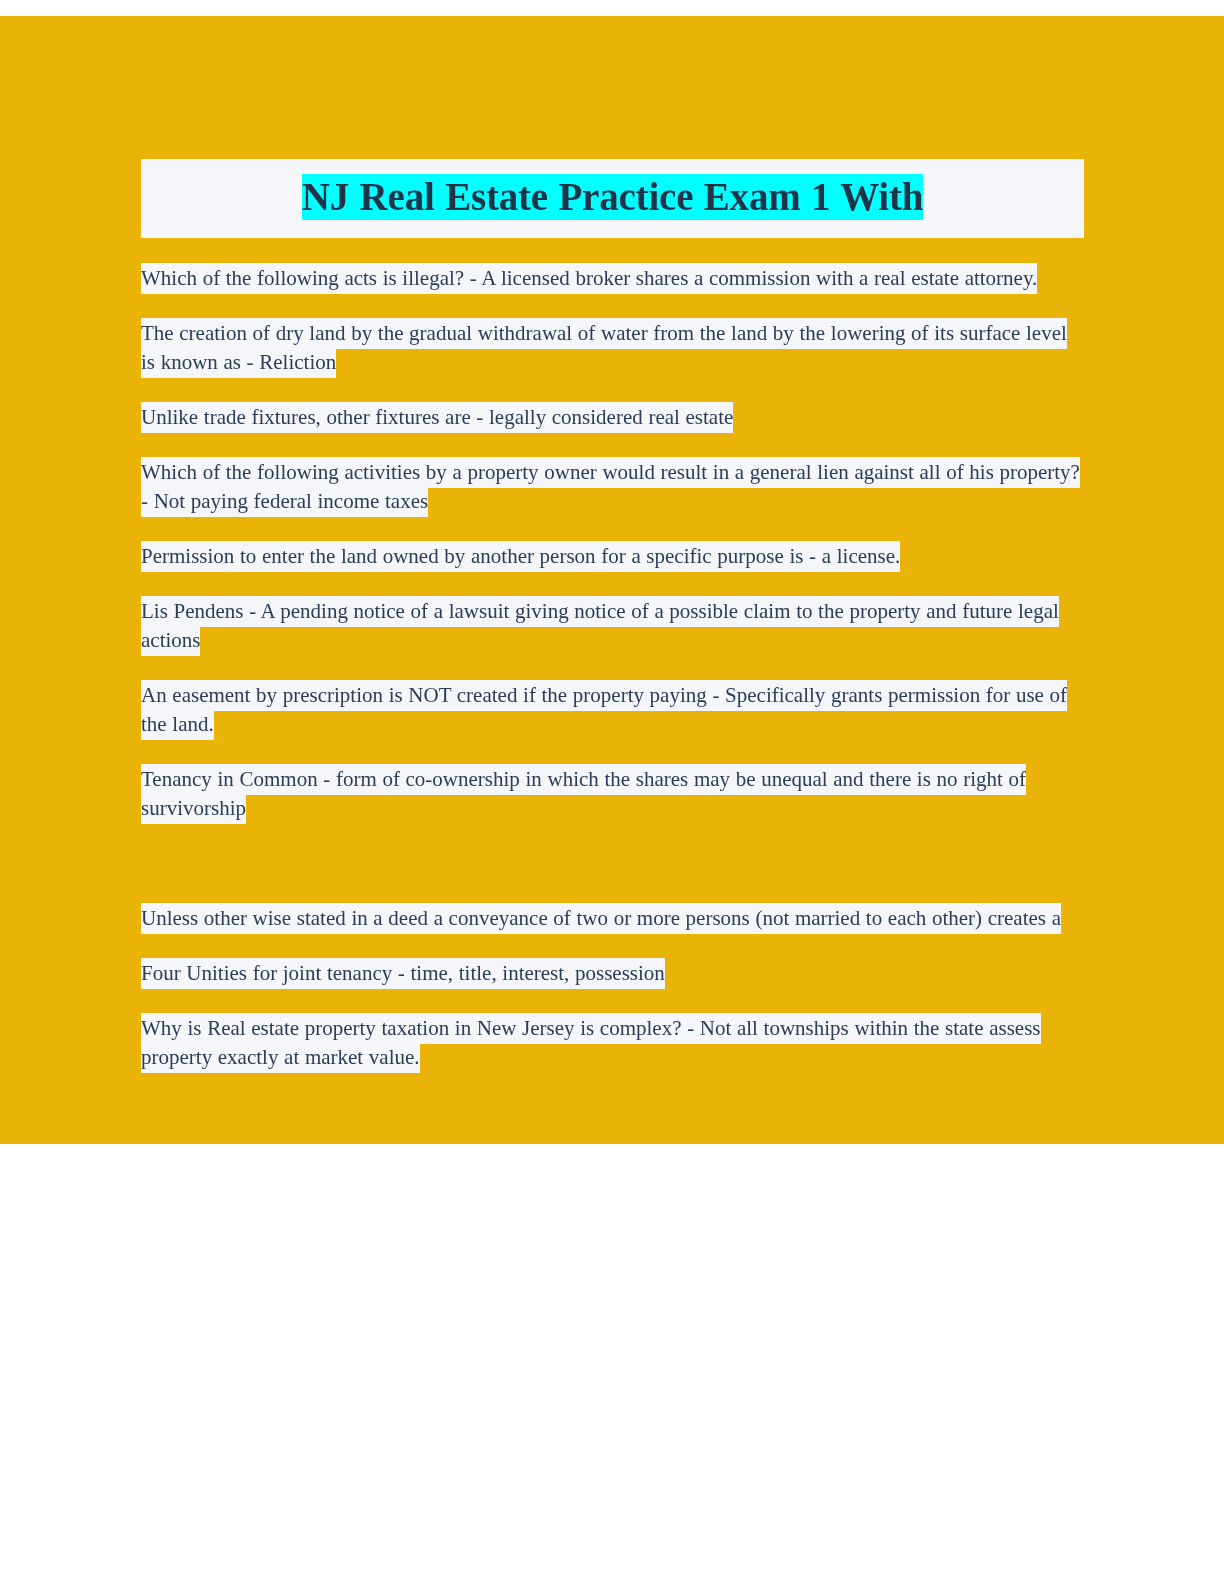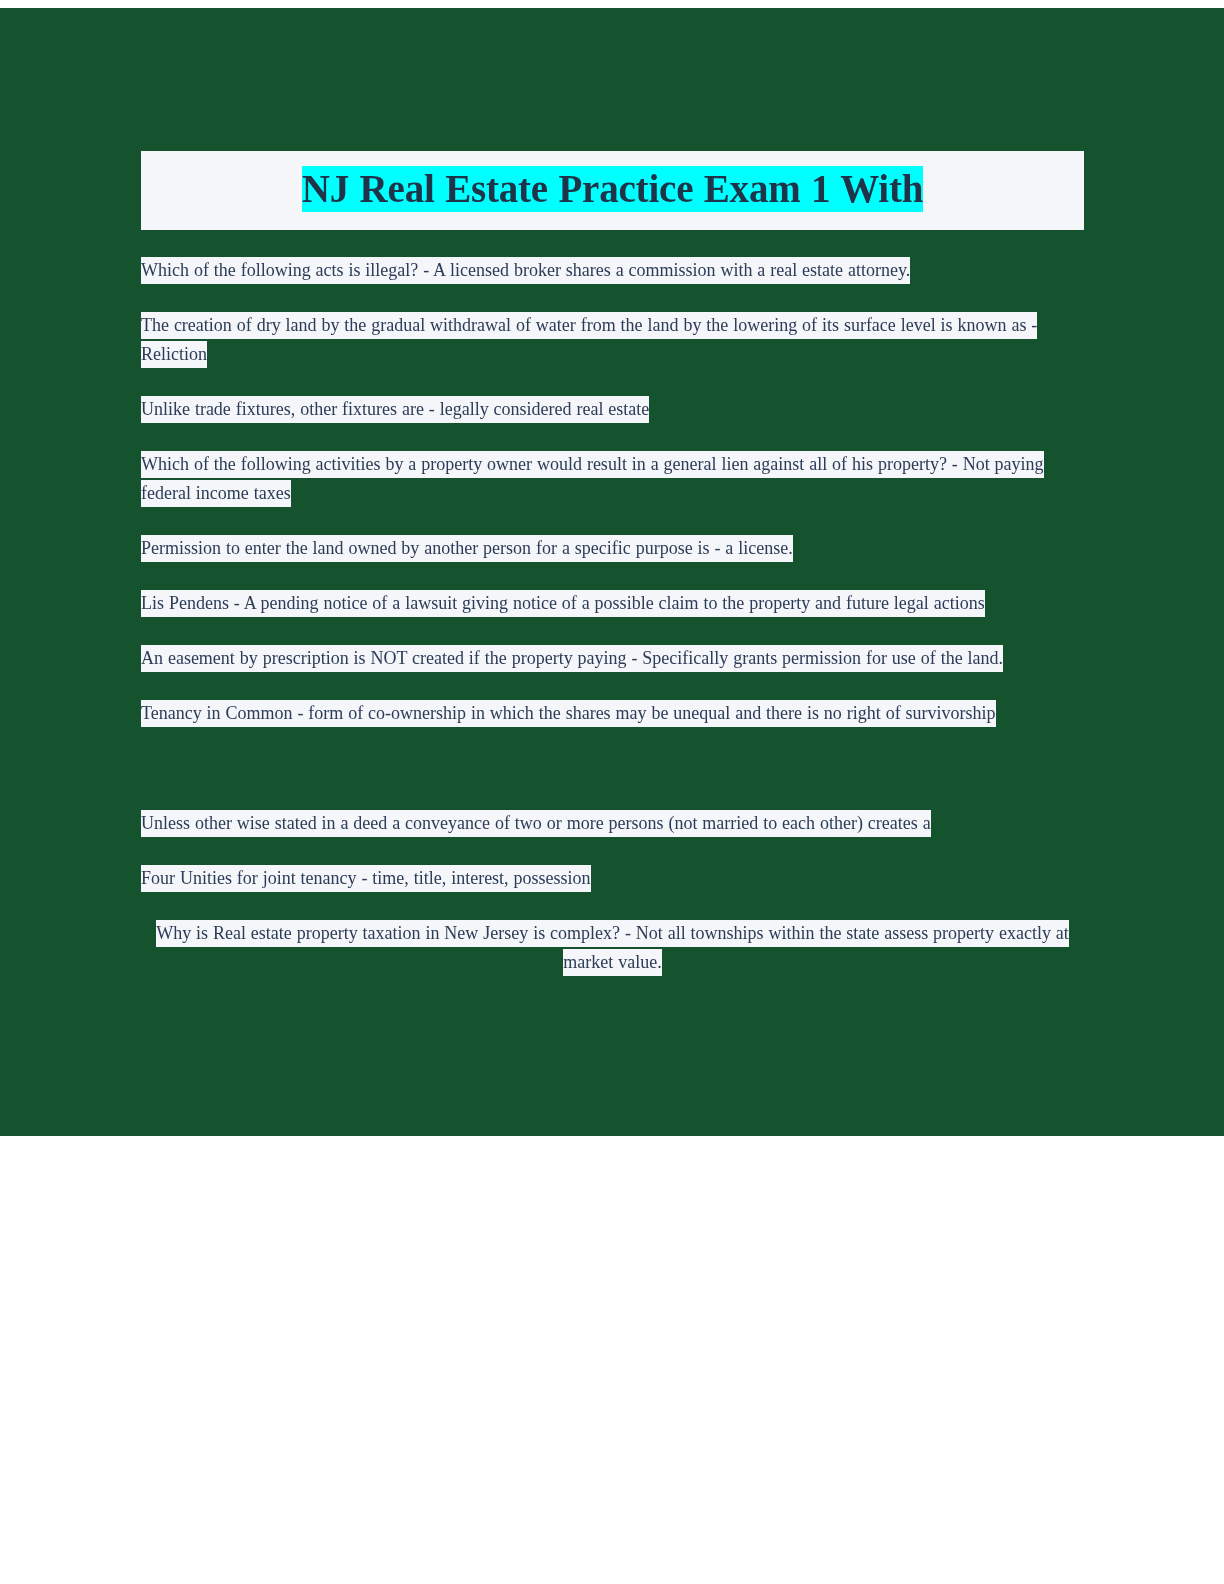--- a/index.html
+++ b/index.html
@@ -6,22 +6,22 @@
   html, body {
     margin: 0;
     padding: 0;
     background: #ffffff;
   }
 
   .page {
     position: relative;
     width: 1224px;
     height: 1128px;
-    background: #14532d;
-    margin: 8px auto;
+    background: #eab308;
+    margin: 16px auto;
     overflow: hidden;
     font-family: "Liberation Serif", "DejaVu Serif", serif;
     -webkit-font-smoothing: antialiased;
   }
 
   .content {
     position: absolute;
     left: 141px;
     top: 143px;
     width: 943px;
@@ -52,41 +52,40 @@
     padding: 1px 0 2px 0;
   }
 
   
   .body-area {
     padding-top: 26px;
   }
 
   .qa {
     margin: 0 0 26px 0;
-    font-size: 18px;
+    font-size: 21px;
     line-height: 29px;
     color: #2c3c57;
     text-align: left;
     word-spacing: 0.4px;
   }
 
   .qa .hl-body {
     background: #f4f6fa;
     box-decoration-break: clone;
     -webkit-box-decoration-break: clone;
     padding: 3px 0 4px 0;
   }
 
   .qa.spacer-after {
     margin-bottom: 81px;
   }
 
   .qa:last-child {
     margin-bottom: 0;
-    text-align: center;
   }
 </style>
 </head>
 <body>
 
 <div class="page">
 
   <div class="content">
 
     <div class="title-block">

